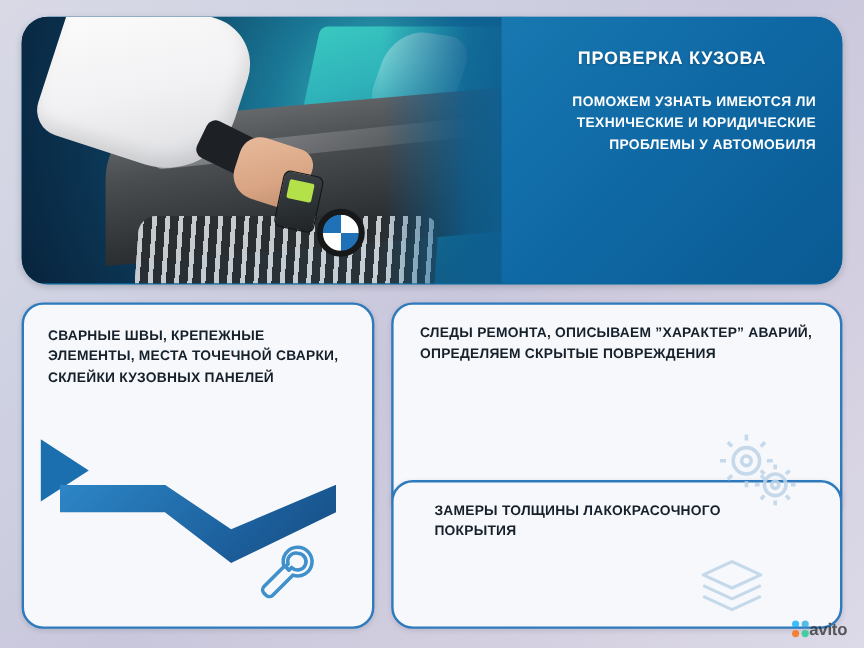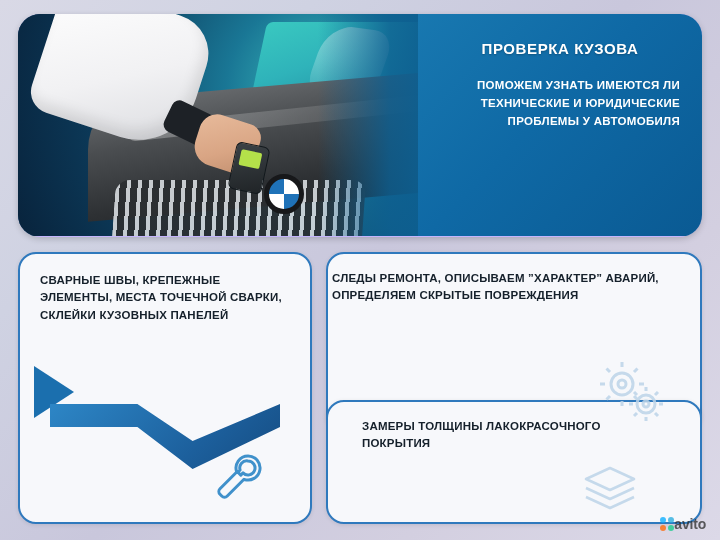--- a/index.html
+++ b/index.html
@@ -17,21 +17,21 @@
 
   
   .hero {
     position: absolute;
     left: 18px;
     top: 14px;
     width: 684px;
     height: 223px;
     border-radius: 22px;
     overflow: hidden;
-    background: #c4b5fd;
+    background: #0369a1;
     box-shadow: 0 2px 6px rgba(0,0,0,0.18);
   }
   .hero-photo {
     position: absolute;
     left: 0; top: 0;
     width: 420px;
     height: 222px;
     background:
       radial-gradient(circle at 72% 34%, rgba(60,190,190,0.95) 0%, rgba(25,120,150,0.9) 28%, rgba(12,60,92,0.95) 62%, rgba(8,35,60,1) 100%),
       linear-gradient(120deg, #123a63 0%, #1d6a8c 45%, #2c8ba3 100%);
@@ -196,21 +196,21 @@
     top: 252px;
     width: 294px;
     height: 272px;
     padding: 18px 20px;
   }
   #card-mid {
     left: 326px;
     top: 252px;
     width: 376px;
     height: 180px;
-    padding: 16px 4px;
+    padding: 16px 22px;
   }
   #card-bottom {
     left: 326px;
     top: 400px;
     width: 376px;
     height: 124px;
     padding: 16px 34px;
   }
 
   

